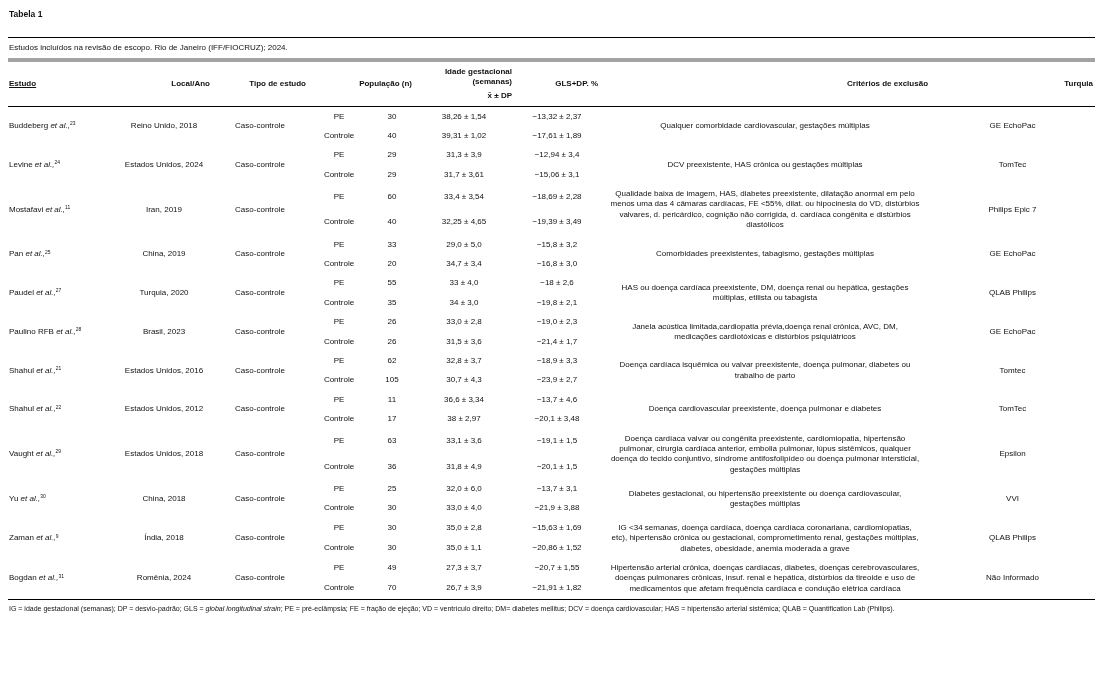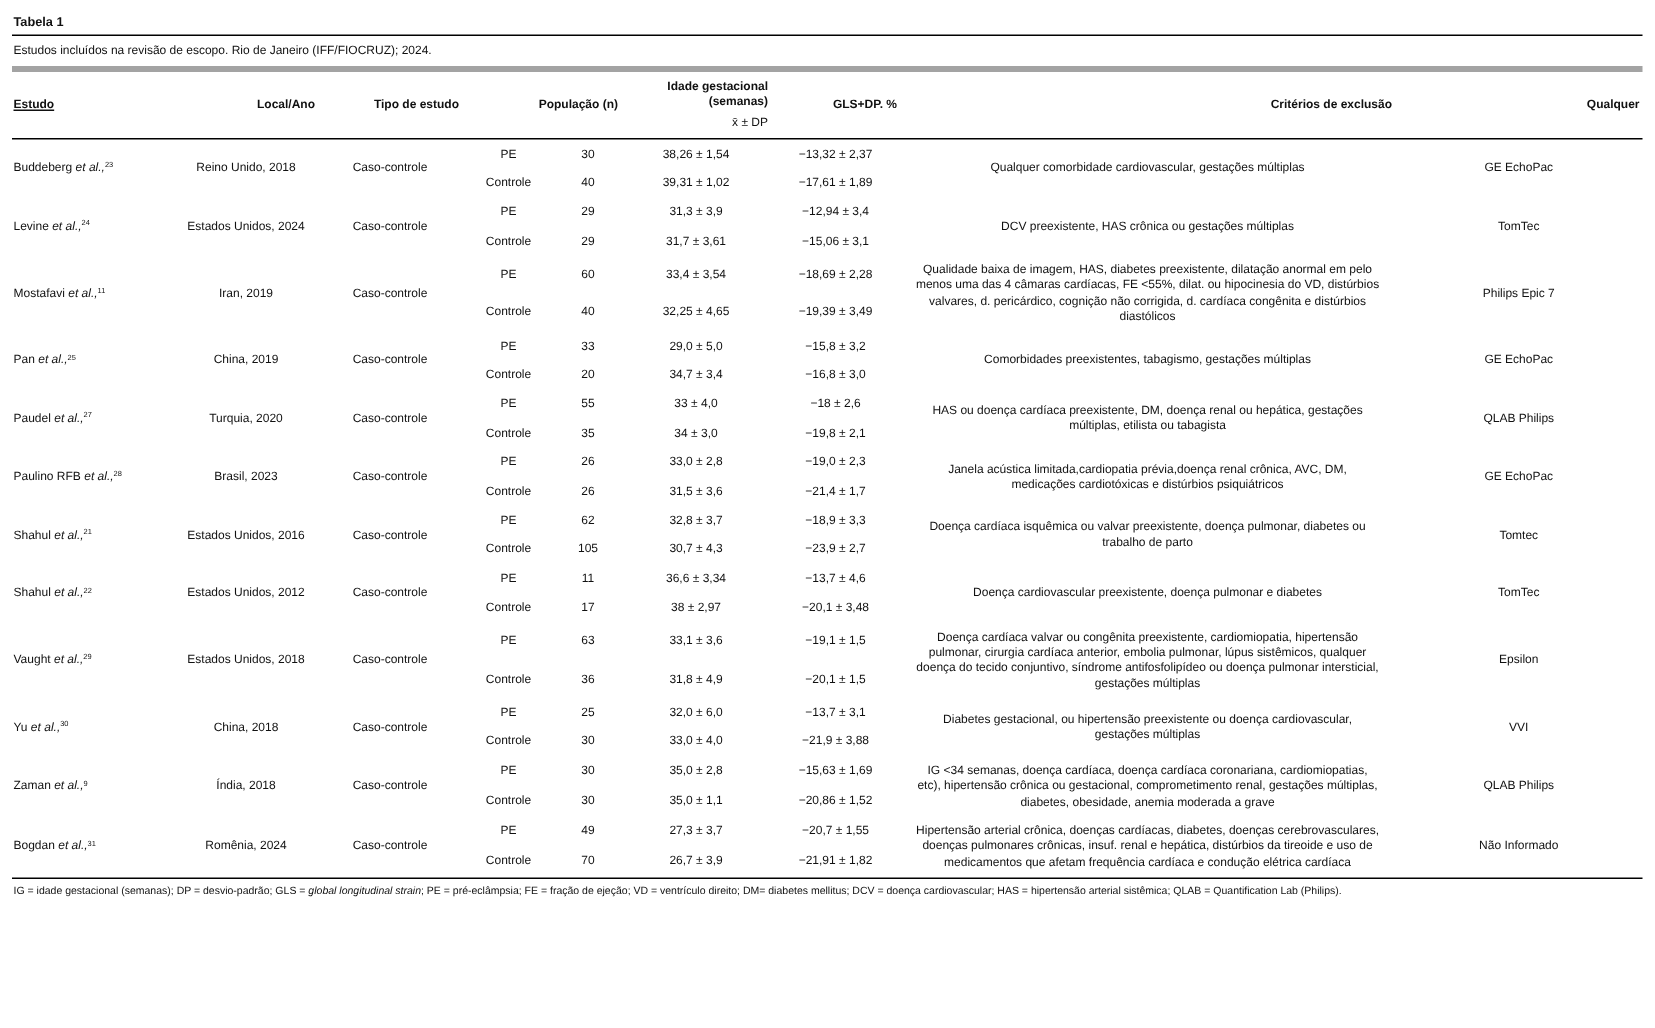--- a/index.html
+++ b/index.html
@@ -6,41 +6,41 @@
   html, body { margin: 0; padding: 0; }
   body {
     width: 1103px; height: 685px;
     background: #ffffff; color: #111;
     font-family: "Liberation Sans", "DejaVu Sans", sans-serif;
     overflow: hidden;
   }
   .page { padding: 6px 8px 0 8px; }
   .tbl-title {
     font-size: 8.5px; font-weight: bold;
-    padding: 3px 1px 4px 1px;
+    padding: 3px 1px 18px 1px;
     border-bottom: 1px solid #000;
   }
   .tbl-caption {
     font-size: 8px;
     padding: 5px 1px 6px 1px;
     border-bottom: 4px solid #a3a3a3;
   }
   table {
     border-collapse: collapse; table-layout: fixed;
     width: 1087px;
     border-bottom: 1.4px solid #000;
   }
   thead tr { border-bottom: 1.4px solid #000; }
   thead th {
     font-size: 8px; font-weight: bold;
     padding: 5px 2px 5px 2px;
     vertical-align: middle; line-height: 1.25; text-align: right;
   }
   thead th.h-estudo { text-align: left; padding-left: 1px; text-decoration: underline; }
-  .h-ig-sub { font-weight: normal; margin-top: 4px; }
+  .h-ig-sub { font-weight: bold; margin-top: 4px; }
   td {
     font-size: 8px; padding: 4.5px 3px;
     vertical-align: middle; text-align: center; line-height: 1.3;
   }
   .c-estudo { text-align: left; padding-left: 1px; padding-right: 6px; }
   .c-crit { padding-left: 10px; padding-right: 10px; margin-top: 16px; }
   sup { font-size: 0.62em; vertical-align: baseline; position: relative; top: -0.55em; }
   i { }
   .footnote {
     font-size: 7px; line-height: 1.55;
@@ -71,21 +71,21 @@
         <th class="h-estudo">Estudo</th>
         <th>Local/Ano</th>
         <th>Tipo de estudo</th>
         <th colspan="2">População (n)</th>
         <th>
           <div>Idade gestacional (semanas)</div>
           <div class="h-ig-sub">x̄  ± DP</div>
         </th>
         <th>GLS+DP. %</th>
         <th>Critérios de exclusão</th>
-        <th>Qualquer</th>
+        <th>Turquia</th>
       </tr>
     </thead>
     <tbody id="studies-body">
         <tr>
           <td class="c-estudo" rowspan="2"><span>Buddeberg </span><i>et al.,</i><sup>23</sup></td>
           <td class="c-local" rowspan="2">Reino Unido, 2018</td>
           <td class="c-tipo" rowspan="2">Caso-controle</td>
           <td class="c-grupo">PE</td>
           <td class="c-n">30</td>
           <td class="c-ig">38,26 ± 1,54</td>

